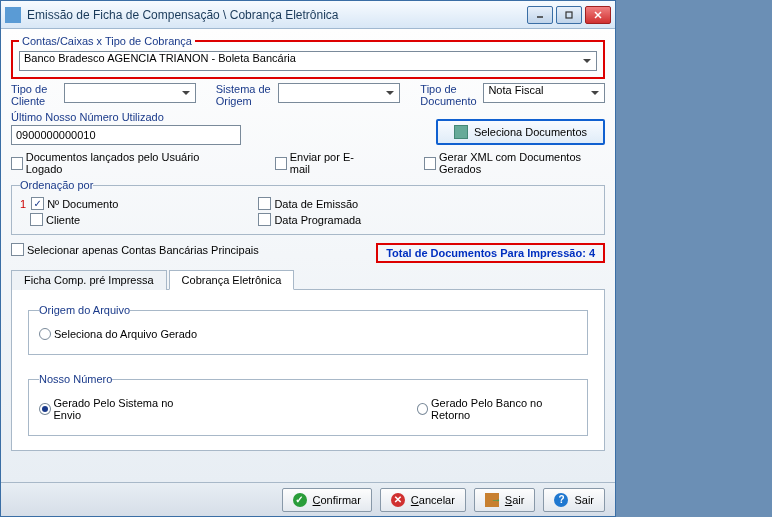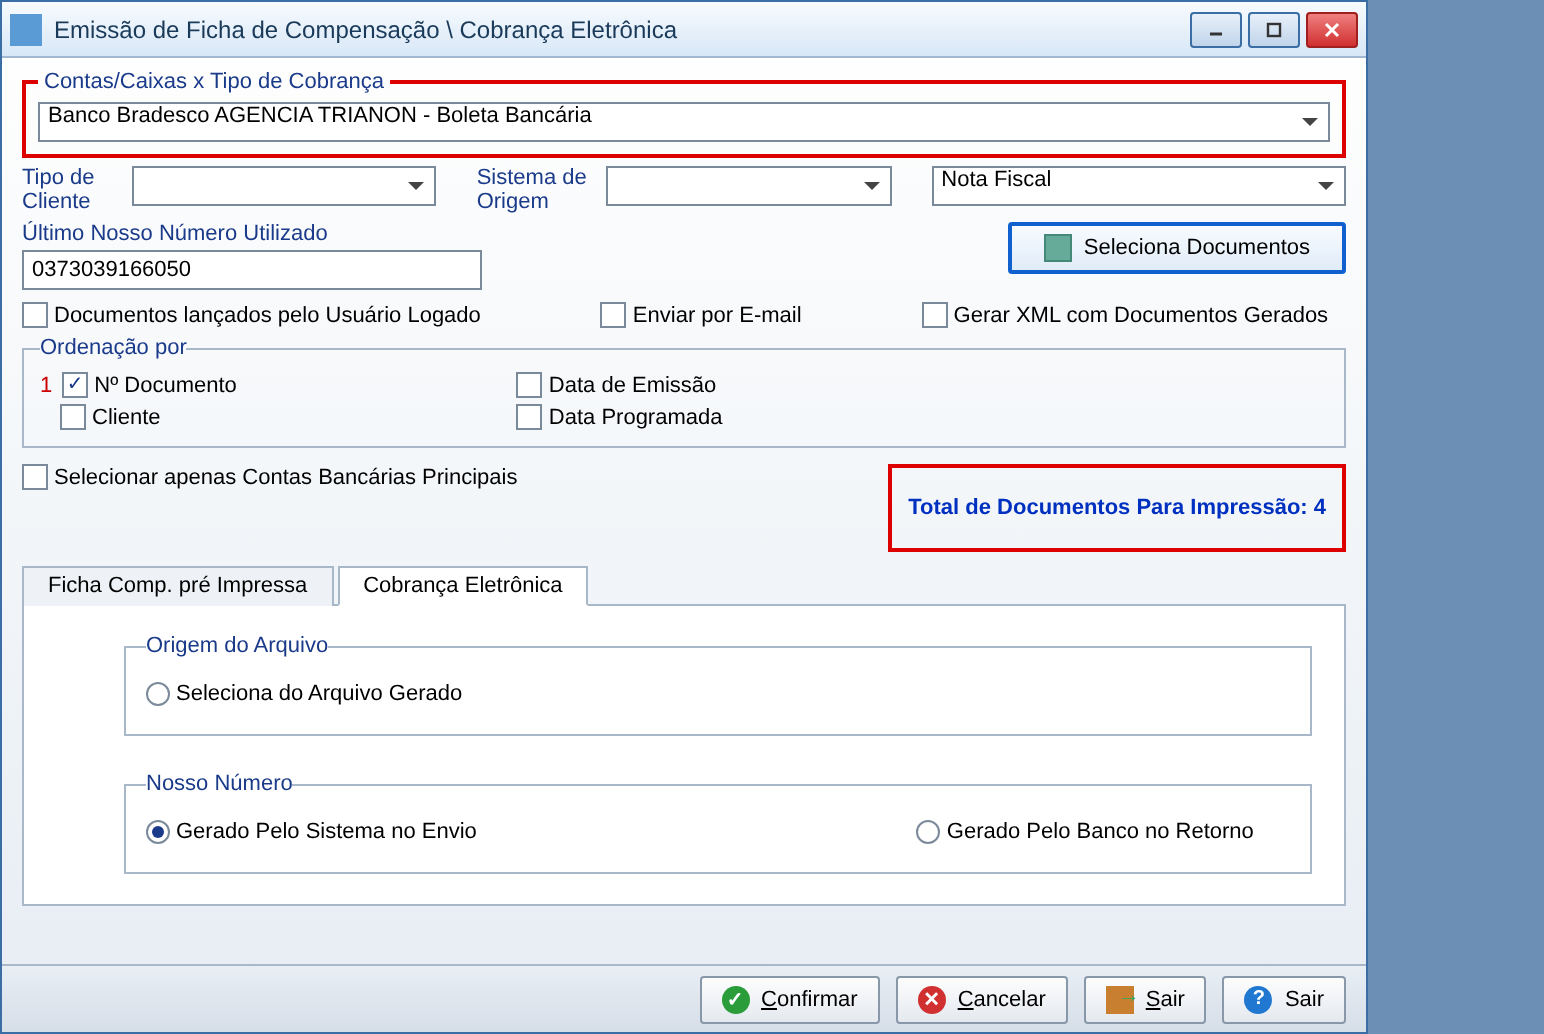--- a/index.html
+++ b/index.html
@@ -1,18 +1,18 @@
 <!DOCTYPE html>
 <html><head>
 <meta charset="utf-8">
 <style>
 * { box-sizing: border-box; margin: 0; padding: 0; font-family: "Segoe UI", Tahoma, sans-serif; font-size: 11px; }
 body { background: #6b8fb5; padding: 0; width: 772px; height: 517px; overflow: hidden; }
 
-.window { width: 684px; height: 517px; background: #fff; border: 1px solid #3a6ea5; display: flex; flex-direction: column; }
+.window { width: 616px; height: 517px; background: #fff; border: 1px solid #3a6ea5; display: flex; flex-direction: column; }
 .titlebar { height: 28px; background: linear-gradient(#f7fbff, #d8e7f6); display: flex; align-items: center; padding: 0 4px; border-bottom: 1px solid #a0b8d0; }
 .titlebar .app-icon { width: 16px; height: 16px; background: #5a9bd5; margin-right: 6px; }
 .titlebar .title { flex: 1; color: #1a3a5a; font-size: 12px; }
 .titlebar .winbtns { display: flex; gap: 3px; }
 .winbtn { width: 26px; height: 18px; border: 1px solid #3a6ea5; background: linear-gradient(#e8f0fa,#c0d4ea); display:flex; align-items:center; justify-content:center; border-radius:2px; cursor:pointer; }
 .winbtn.close { background: linear-gradient(#f08080,#d03030); color:#fff; border-color:#a02020; }
 .winbtn svg { width:10px; height:10px; }
 
 .client { flex:1; background: linear-gradient(#fefefe,#e8eef4); padding: 6px 10px 6px 10px; overflow:hidden; display:flex; flex-direction:column; gap:4px; }
 
@@ -31,28 +31,28 @@
 
 .checkrow { display:flex; align-items:center; gap:3px; }
 .checkbox { width:13px; height:13px; border:1px solid #7a8a9a; background:#fff; display:inline-flex; align-items:center; justify-content:center; cursor:pointer; }
 .checkbox.checked::after { content:"✓"; font-size:10px; line-height:1; color:#1a3a8a; }
 .radio { width:12px; height:12px; border:1px solid #7a8a9a; border-radius:50%; background:#fff; display:inline-flex; align-items:center; justify-content:center; cursor:pointer; }
 .radio.checked::after { content:""; width:6px; height:6px; border-radius:50%; background:#1a3a8a; }
 
 .btn-seldoc { border:2px solid #1060d0; background:linear-gradient(#f8fbff,#e0ecf8); padding:4px 16px; display:flex; align-items:center; gap:6px; cursor:pointer; border-radius:2px;margin-left:20px; }
 .btn-seldoc .ic { width:14px; height:14px; background:#6a9; border:1px solid #487; }
 
-.total-red { border:2px solid #d00; color:#0030c0; font-weight:bold; padding:14px 8px; }
+.total-red { border:2px solid #d00; color:#0030c0; font-weight:bold; padding:2px 8px; }
 
 .tabs { display:flex; border-bottom:1px solid #a8b8c8; margin-top:2px; }
 .tab { border:1px solid #a8b8c8; border-bottom:none; padding:3px 12px; background:#eef2f6; cursor:pointer; position:relative; top:1px; margin-right:2px; }
 .tab.active { background:#fff; border-bottom:1px solid #fff; }
 
 .tabbody { border:1px solid #a8b8c8; border-top:none; padding:14px 16px; background:#fff; min-height:150px; display:flex; flex-direction:column; gap:18px; }
-.tabbody fieldset { padding:8px 10px 14px 10px;margin-left:34px; }
+.tabbody fieldset { padding:8px 10px 14px 10px; }
 .radiogrid { display:flex; gap:220px; margin-top:4px; }
 
 .footer { height:34px; background:linear-gradient(#e8eef4,#d6dee8); border-top:1px solid #a8b8c8; display:flex; align-items:center; justify-content:flex-end; gap:8px; padding:0 10px; }
 .fbtn { height:24px; border:1px solid #8898a8; background:linear-gradient(#fdfdfd,#e4e9ef); padding:0 10px; display:flex; align-items:center; gap:6px; cursor:pointer; border-radius:2px; }
 .fbtn .circ { width:14px; height:14px; border-radius:50%; display:flex; align-items:center; justify-content:center; color:#fff; font-size:10px; font-weight:bold; }
 .fbtn .circ.ok { background:#2a9d3a; }
 .fbtn .circ.no { background:#d03030; }
 .fbtn .circ.q  { background:#2078d0; }
 .fbtn .door { width:14px; height:14px; background:#c88030; position:relative; }
 .fbtn .door::after { content:"→"; position:absolute; left:6px; top:-1px; color:#2a6; font-size:11px; }
@@ -104,31 +104,32 @@
             <span></span>
           </div>
       </div>
       <div>
         <span class="lbl">Sistema de Origem</span>
         <div class="combo">
             <span></span>
           </div>
       </div>
       <div>
+        <span class="lbl">Tipo de Documento</span>
         <div class="combo">
             <span>Nota Fiscal</span>
           </div>
       </div>
     </div>
 
-    <div style="display:flex; align-items:flex-start; gap:8px;">
+    <div style="display:flex; align-items:flex-end; gap:8px;">
       <div style="flex:0 0 230px; display:flex; flex-direction:column; gap:2px;">
         <span class="lbl">Último Nosso Número Utilizado</span>
         <div class="input">
-            <span>0373039166050</span>
+            <span>0900000000010</span>
           </div>
       </div>
       <div style="flex:1;"></div>
       <div class="btn-seldoc">
         <span class="ic"></span>
         <span>Seleciona Documentos</span>
       </div>
     </div>
 
     <div style="display:flex; gap:60px; margin-top:2px;">

